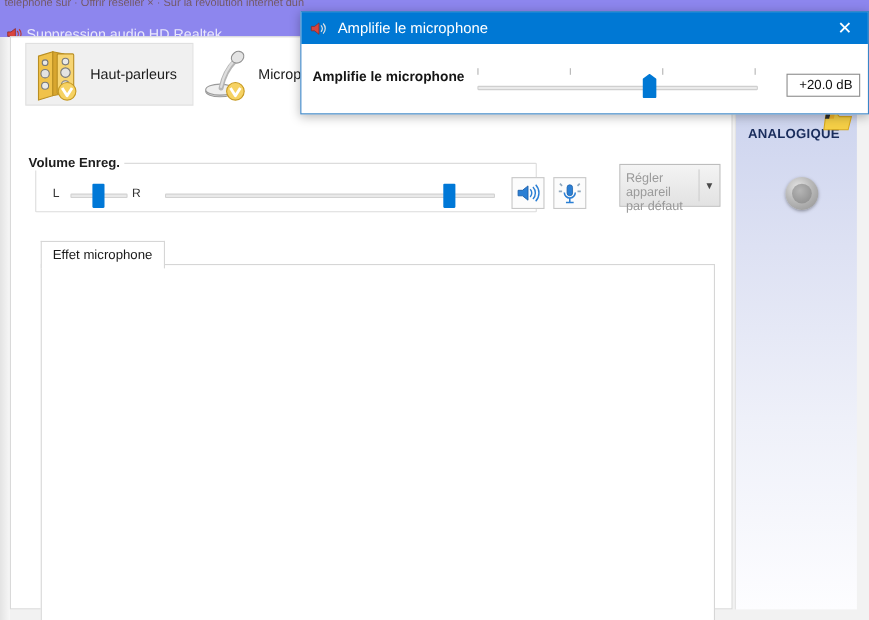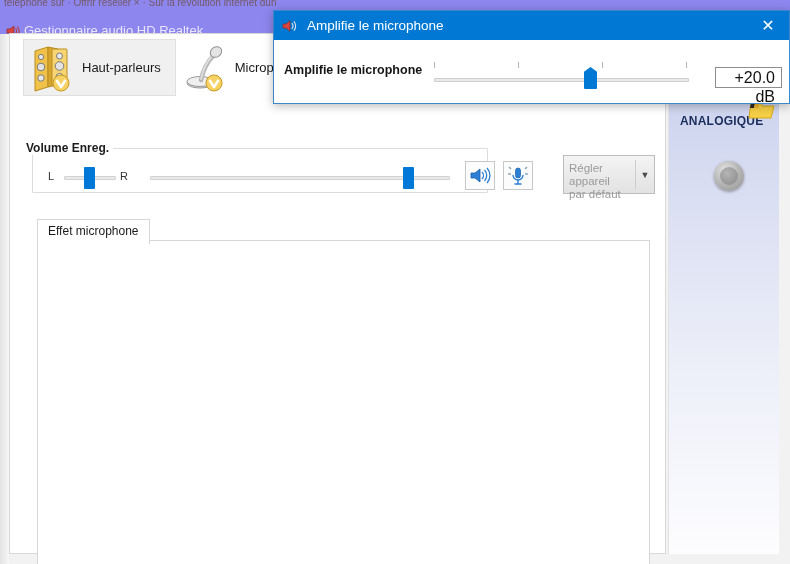--- a/index.html
+++ b/index.html
@@ -99,21 +99,21 @@
   .icon-btn {
     position: absolute; width: 30px; height: 29px;
     background: #fcfcfc; border: 1px solid #c8c8c8; box-sizing: border-box;
     cursor: pointer;
   }
   #mute-button { left: 455px; top: 127px; }
   #boost-button { left: 493px; top: 127px; }
 
   
   .split-btn {
-    position: absolute; left: 553px; top: 121px; width: 92px; height: 39px;
+    position: absolute; left: 553px; top: 115px; width: 92px; height: 39px;
     background: linear-gradient(180deg,#f4f4f4,#e2e2e2);
     border: 1px solid #bdbdbd; box-sizing: border-box;
     display: flex; cursor: default;
   }
   .split-btn .sb-text {
     flex: 1; font-size: 11.5px; color: #9a9a9a; line-height: 13px;
     padding: 6px 0 0 5px; white-space: pre-line;
   }
   .split-btn .sb-div { width: 1px; background: #cdcdcd; margin: 4px 0; }
   .split-btn .sb-arrow {
@@ -212,41 +212,41 @@
   #boost-slider .thumb {
     left: 150px; top: -11px; width: 13px; height: 22px;
     background: #0078d4;
     clip-path: polygon(0% 22%, 50% 0%, 100% 22%, 100% 100%, 0% 100%);
   }
   .ticks { position: absolute; left: 160px; top: 22px; width: 255px; height: 7px; }
   .ticks i { position: absolute; top: 0; width: 1px; height: 6px; background: #b4b4b4; }
   .db-field {
     position: absolute; left: 441px; top: 27px; width: 67px; height: 21px;
     border: 1px solid #8d8d8d; background: #ffffff; box-sizing: border-box;
-    font-size: 16px; color: #111; text-align: right; line-height: 19px;
+    font-size: 12px; color: #111; text-align: right; line-height: 19px;
     padding-right: 6px;
   }
 </style>
 </head>
 <body>
 
 <div id="root">
 
   <div class="bg-strip">
     <div class="bg-strip-text">telephone sûr   ·   Offrir  réseller   ×       ·  Sûr  la révolution internet dun</div>
   </div>
 
   <div class="bg-titlebar">
     <span class="bg-spk-icon">
       <svg viewBox="0 0 16 16" width="16" height="16">
         <path d="M2 6h3l4-3v10l-4-3H2z" fill="#d9443f" stroke="#8d2a28" stroke-width=".7"></path>
         <path d="M10.5 5.2a4 4 0 010 5.6M12.4 3.6a6.4 6.4 0 010 8.8" fill="none" stroke="#b83a35" stroke-width="1.1"></path>
       </svg>
     </span>
-    <div class="bg-title-label">Gestionnaire audio HD Realtek</div>
+    <div class="bg-title-label">Suppression audio HD Realtek</div>
     <div class="bg-winbtns">☐ ✕</div>
   </div>
 
   <div class="bg-body"></div>
   <div class="bg-left-edge"></div>
 
   <div class="realtek-win">
 
     <div class="dev-tabs">
 

